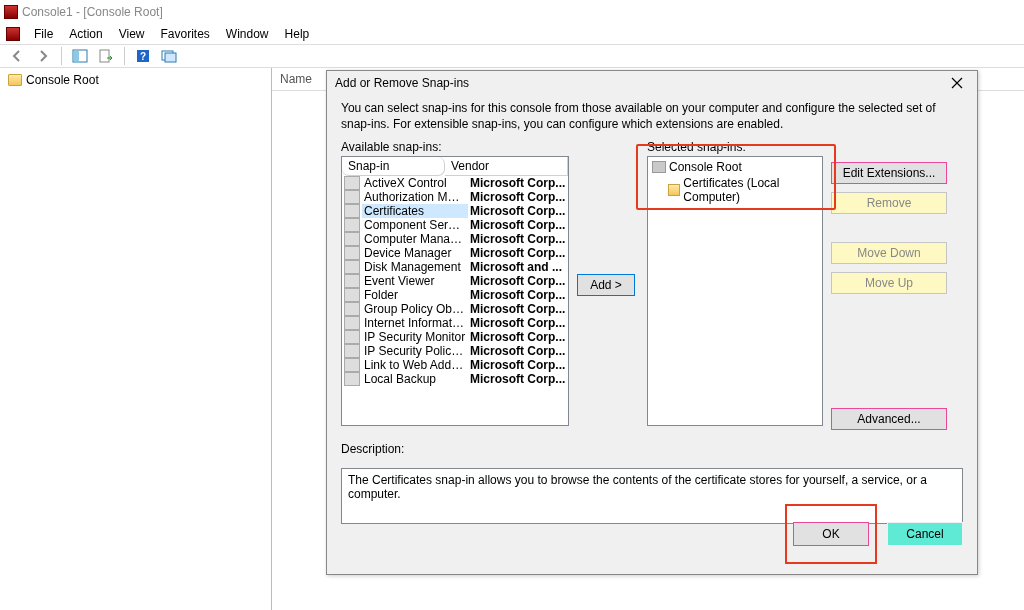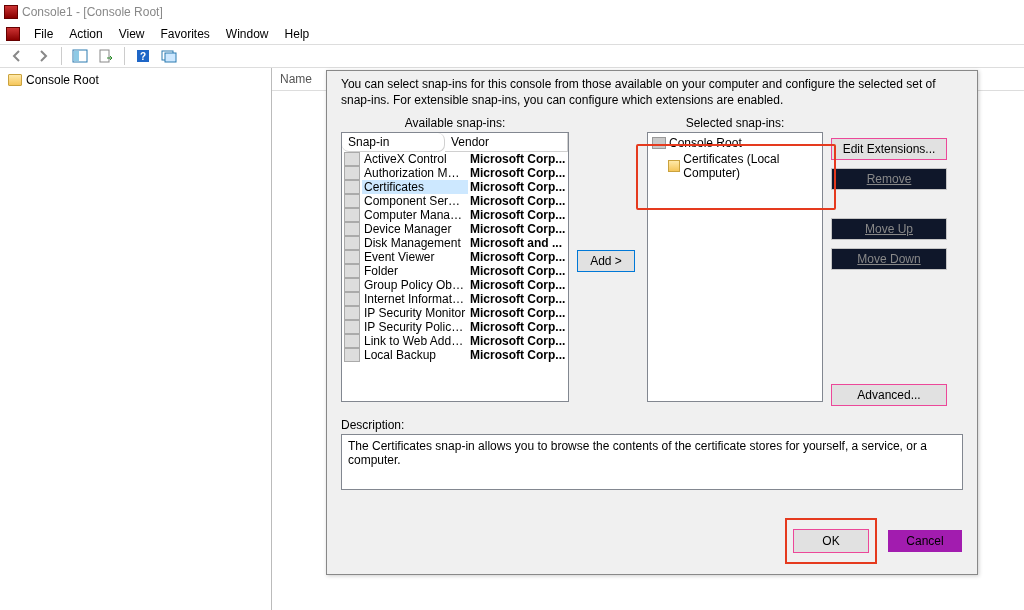--- a/index.html
+++ b/index.html
@@ -31,59 +31,59 @@
 
   
   .dialog { position: absolute; left: 326px; top: 70px; width: 652px; height: 505px; background: #f0f0f0; border: 1px solid #888; box-shadow: 1px 1px 4px rgba(0,0,0,.2); }
   .dlg-title { height: 24px; display: flex; align-items: center; justify-content: space-between; padding: 0 8px; font-size: 12px; }
   .dlg-title .x { width: 24px; height: 18px; display:flex; align-items:center; justify-content:center; cursor: default; }
   .dlg-body { padding: 6px 14px 10px 14px; }
   .intro { font-size: 12px; line-height: 1.3; margin-bottom: 8px; }
   .cols { display: flex; gap: 8px; align-items: flex-start; }
 
   .col-left { width: 228px; }
-  .lbl { font-size: 12px; margin-bottom: 2px; text-align: center; }
+  .lbl { font-size: 12px; margin-bottom: 2px; }
   .listbox { border: 1px solid #828790; background: #fff; height: 270px; display: flex; flex-direction: column; }
   .lb-head { display: flex; font-size: 12px; }
   .lb-head .h { padding: 2px 6px; border-right: 1px solid #d0d0d0; border-bottom: 1px solid #d0d0d0; background: #fff; }
   .lb-head .h1 { width: 103px; border-radius: 7px; }
   .lb-head .h2 { flex: 1; }
   .lb-rows { flex: 1; overflow-y: scroll; }
   .lb-row { display: flex; align-items: flex-end; font-size: 12px; }
   .lb-row .ic { width: 16px; height: 14px; margin-left: 2px; margin-right: 2px; background: #ddd; border:1px solid #aaa; }
   .lb-row .c1 { width: 106px; padding: 0 2px; white-space: nowrap; overflow: hidden; text-overflow: ellipsis; }
   .lb-row .c2 { flex: 1; padding: 0 2px; white-space: nowrap; overflow: hidden; text-overflow: ellipsis; font-weight: bold; }
   .lb-row.sel .c1 { background: #cde8ff; }
   .lb-rows::-webkit-scrollbar { width: 16px; }
   .lb-rows::-webkit-scrollbar-thumb { background: #c2c2c2; border: 1px solid #a0a0a0; }
   .lb-rows::-webkit-scrollbar-track { background: #f0f0f0; }
 
   .col-mid { width: 62px; display: flex; flex-direction: column; align-items: flex-start; justify-content: center; height: 290px; }
   .btn { background: #e1e1e1; border: 1px solid #ec4899; padding: 3px 0; font-size: 12px; text-align: center; cursor: default; width: 100%; }
   .btn.primary { border: 1px solid #0078d7; }
-  .btn.disabled { color: #888; background: #0f172a; border-color:#c5c5c5;text-decoration:underline;}
+  .btn.disabled { color: #888; background: #fef9c3; border-color:#c5c5c5;}
   .col-mid .btn { width: 58px; }
 
   .col-sel { width: 176px; position: relative; }
   .selbox { border: 1px solid #828790; background: #fff; height: 270px; padding: 2px 2px; font-size: 12px; }
   .sel-node { display: flex; align-items: center; gap: 3px; padding: 1px 2px; }
   .sel-node.child { padding-left: 18px; }
   .sel-node .fi { width: 14px; height: 12px; background: #c9c9c9; border:1px solid #999; }
   .sel-node .ci { width: 14px; height: 12px; background: linear-gradient(#ffe9a8,#f5c65a); border:1px solid #caa23e;}
 
   .col-btns { width: 116px; display: flex; flex-direction: column; gap: 8px; }
   .col-btns .btn { width: 100%; }
   .col-btns .spacer { height: 12px; }
 
   .desc-lbl { margin-top: 12px; font-size: 12px; }
-  .desc-box { border: 1px solid #828790; background: #fff; height: 56px; padding: 4px 6px; font-size: 12px; margin-top: 2px; }
+  .desc-box { border: 1px solid #828790; background: #fff; height: 56px; padding: 4px 6px; font-size: 12px; margin-top: 12px; }
 
   .dlg-footer { position: absolute; right: 14px; bottom: 10px; display: flex; gap: 10px; align-items:center;}
   .dlg-footer .btn { width: 76px; padding: 4px 0; }
-  .ok-wrap { border: 2px solid #e53a1e; padding: 9px 6px; }
+  .ok-wrap { border: 2px solid #e53a1e; padding: 16px 6px; }
 
   
   .redwrap { position: absolute; left: 636px; top: 144px; width: 200px; height: 66px; border:2px solid #e53a1e; pointer-events:none; border-radius:2px;}
 
 </style>
 </head>
 <body>
 
 <div class="titlebar">
   <div class="icon"></div>
@@ -145,20 +145,28 @@
       <span class="folder-icon"></span>
       <span>Console Root</span>
     </div>
   </div>
   <div class="content">
     <div class="head">Name</div>
   </div>
 </div>
 
 <div class="dialog">
+  <div class="dlg-title">
+    <span>Add or Remove Snap-ins</span>
+    <span class="x">
+      <svg width="12" height="12" viewBox="0 0 12 12">
+          <path d="M1 1 L11 11 M11 1 L1 11" stroke="#000" stroke-width="1.2"></path>
+        </svg>
+    </span>
+  </div>
   <div class="dlg-body">
     <div class="intro">You can select snap-ins for this console from those available on your computer and configure the selected set of snap-ins. For extensible snap-ins, you can configure which extensions are enabled.</div>
 
     <div class="cols">
 
       <div class="col-left">
         <div class="lbl">Available snap-ins:</div>
         <div class="listbox">
           <div class="lb-head">
             <div class="h h1">Snap-in</div>
@@ -260,34 +268,34 @@
             <span>Certificates (Local Computer)</span>
           </div>
         </div>
       </div>
 
       <div class="col-btns" style="height:290px;">
         <div style="height:14px"></div>
         <div class="btn">Edit Extensions...</div>
         <div class="btn disabled">Remove</div>
         <div class="spacer"></div>
+        <div class="btn disabled">Move Down</div>
         <div class="btn disabled">Move Up</div>
-        <div class="btn disabled">Move Down</div>
         <div style="flex:1"></div>
         <div class="btn">Advanced...</div>
       </div>
     </div>
 
     <div class="desc-lbl">Description:</div>
     <div class="desc-box">
       <span>The Certificates snap-in allows you to browse the contents of the certificate stores for yourself, a service, or a computer.</span>
     </div>
   </div>
 
   <div class="dlg-footer">
     <span class="ok-wrap">
       <div class="btn">OK</div>
     </span>
-    <div class="btn" style="background:#a21caf;border-color:#f0f0f0;text-align:center;">Cancel</div>
+    <div class="btn" style="background:#5eead4;border-color:#f0f0f0;text-align:center;">Cancel</div>
   </div>
 </div>
 
 <div class="redwrap"></div>
 
 </body></html>

